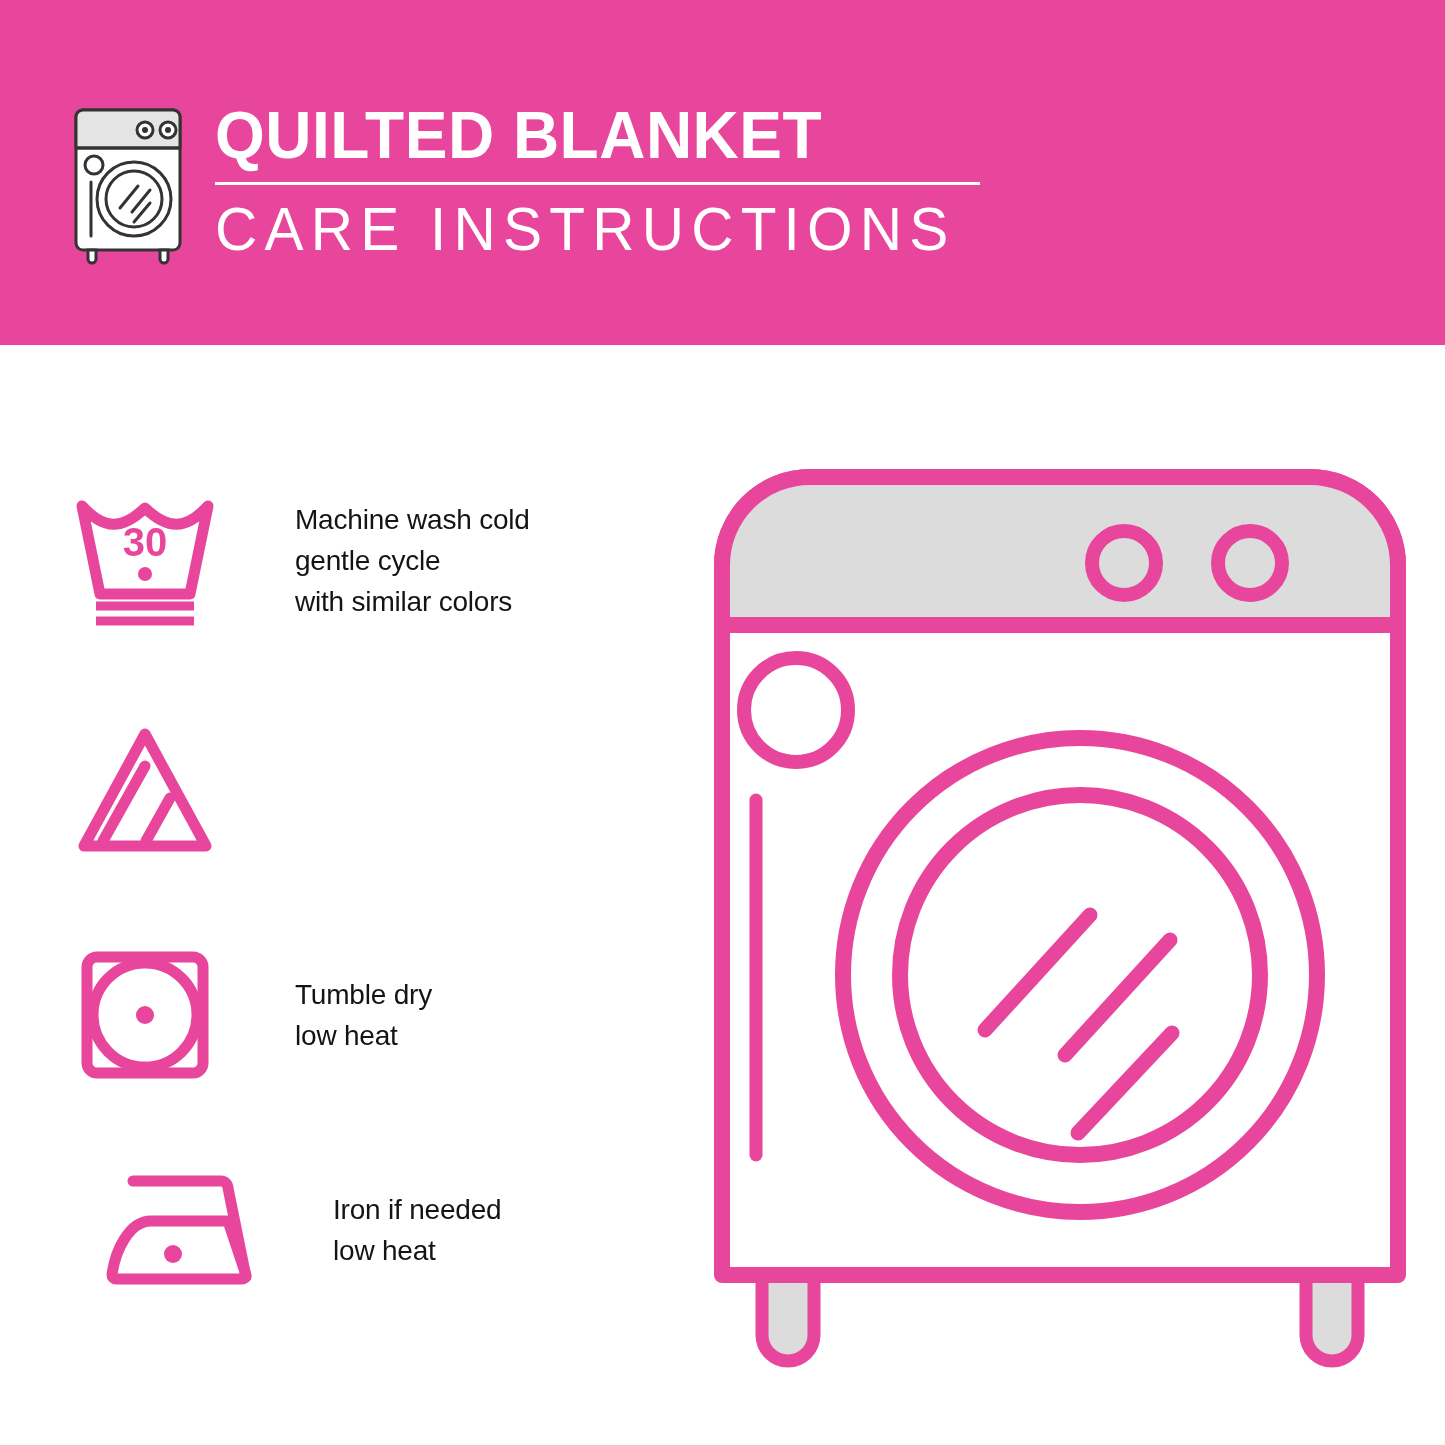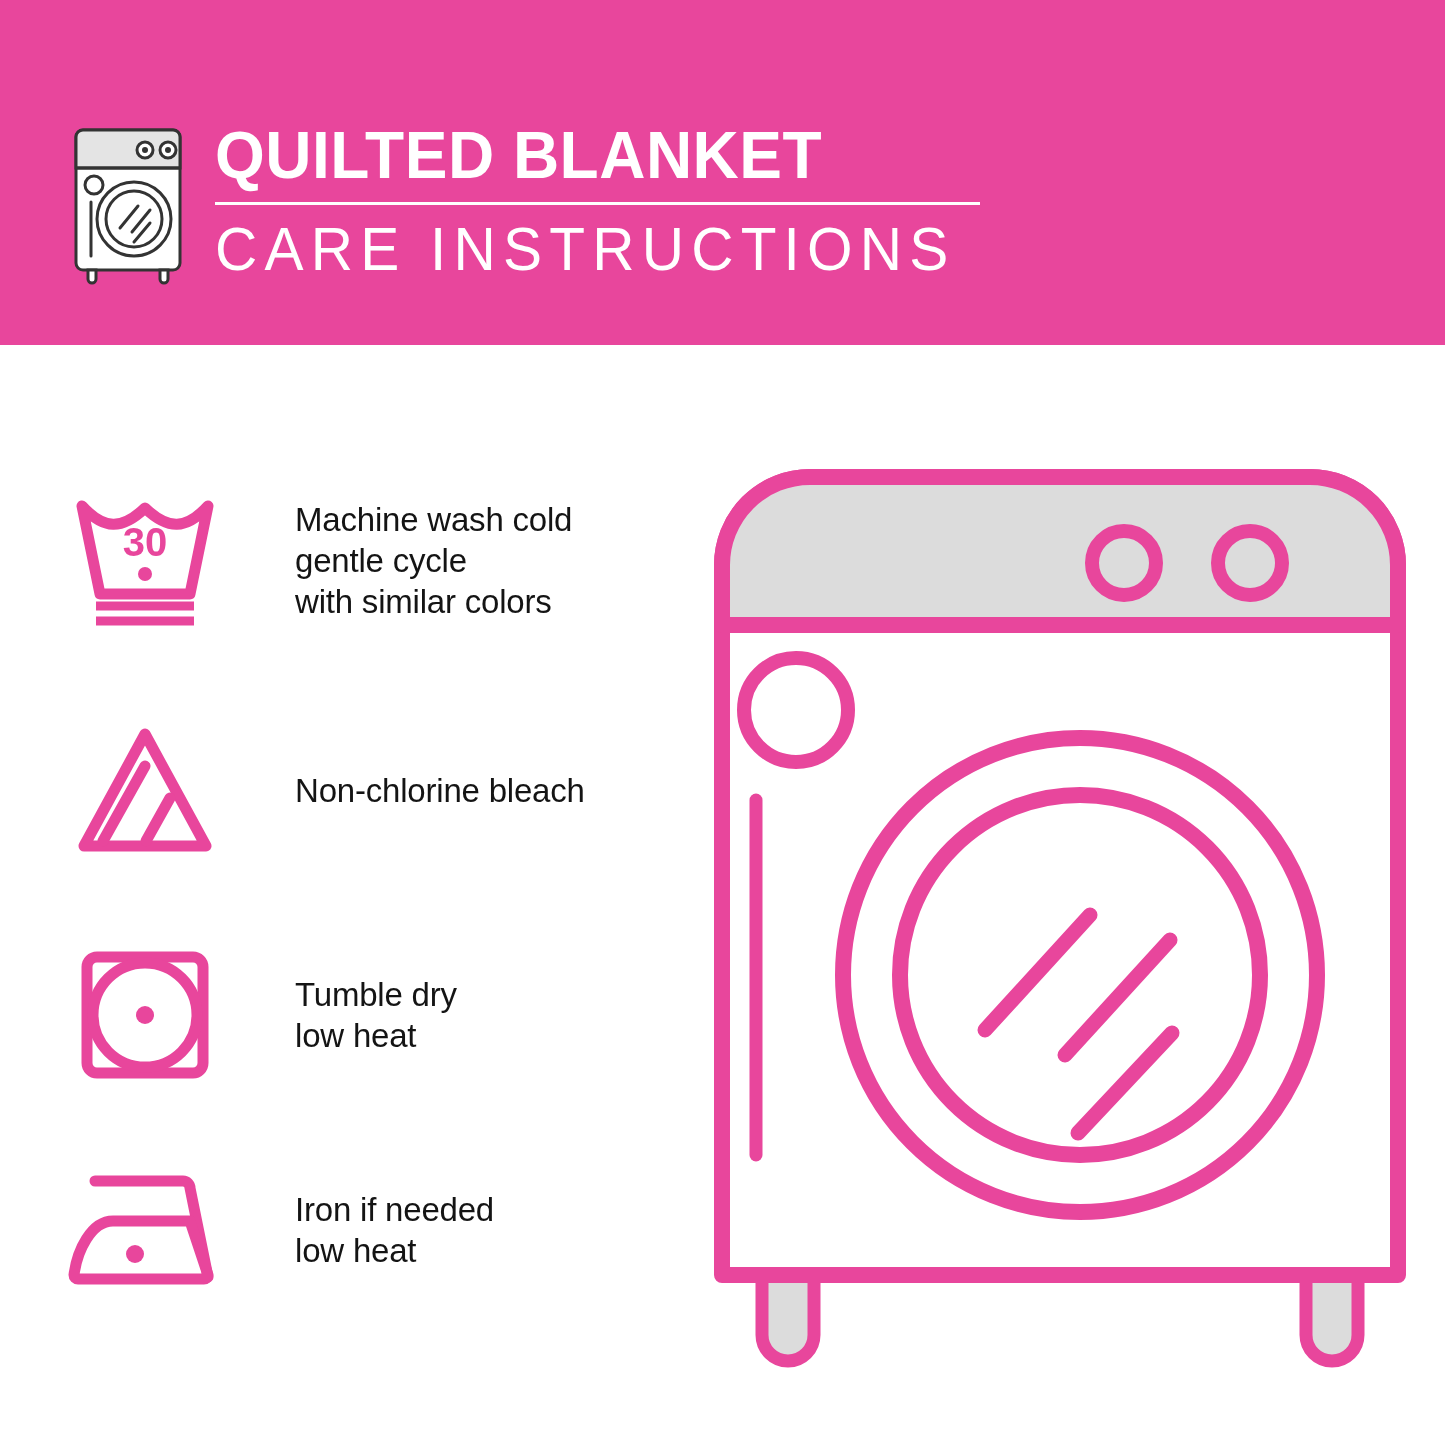--- a/index.html
+++ b/index.html
@@ -24,21 +24,20 @@
     height: 345px;
     background: #E8469C;
     box-sizing: border-box;
   }
   .header-inner {
     position: absolute;
     left: 60px;
     top: 96px;
     display: flex;
     align-items: flex-start;
-    margin-top: 20px;
   }
   .header-logo {
     width: 135px;
     height: 165px;
     flex: 0 0 auto;
     margin-right: 20px;
     margin-top: 4px;
   }
   .header-titles {
     display: block;
@@ -85,33 +84,33 @@
   .care-row {
     position: absolute;
     left: 0;
     width: 700px;
     display: flex;
     align-items: center;
   }
   .care-row-0 { top: 145px; }
   .care-row-1 { top: 375px; }
   .care-row-2 { top: 600px; }
-  .care-row-3 { top: 820px; }
+  .care-row-3 { top: 820px; padding-left: 38px; }
 
   .care-icon {
     width: 180px;
     flex: 0 0 180px;
     display: flex;
     justify-content: center;
     align-items: center;
     margin-left: 55px;
   }
   .care-text {
     font-family: "Liberation Sans", sans-serif;
-    font-size: 33px;
+    font-size: 28px;
     line-height: 41px;
     color: #141414;
     margin-left: 60px;
     letter-spacing: -0.2px;
   }
   .care-text span { display: block; }
 
   
   .machine-wrap {
     position: absolute;
@@ -192,21 +191,20 @@
 
   <div class="care-row care-row-1">
     <div class="care-icon">
       <svg viewBox="0 0 150 140" width="150" height="140">
         <path d="M75 14 L136 126 L14 126 Z" fill="none" stroke="#E8469C" stroke-width="11" stroke-linejoin="round"></path>
         <line x1="75" y1="46" x2="33" y2="121" stroke="#E8469C" stroke-width="11" stroke-linecap="round"></line>
         <line x1="100" y1="78" x2="76" y2="121" stroke="#E8469C" stroke-width="11" stroke-linecap="round"></line>
       </svg>
     </div>
     <div class="care-text">
-      <span>Non-chlorine bleach</span>
     </div>
   </div>
 
   <div class="care-row care-row-2">
     <div class="care-icon">
       <svg viewBox="0 0 150 140" width="150" height="140">
         <rect x="17" y="12" width="116" height="116" rx="10" ry="10" fill="none" stroke="#E8469C" stroke-width="11"></rect>
         <circle cx="75" cy="70" r="52" fill="none" stroke="#E8469C" stroke-width="11"></circle>
         <circle cx="75" cy="70" r="9" fill="#E8469C"></circle>
       </svg>

